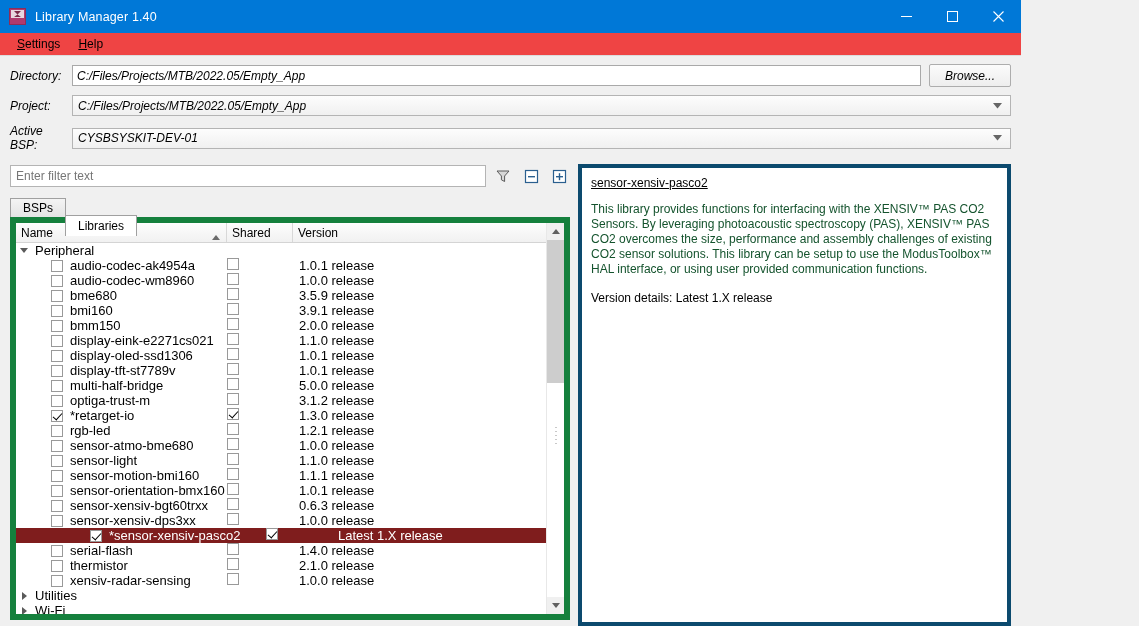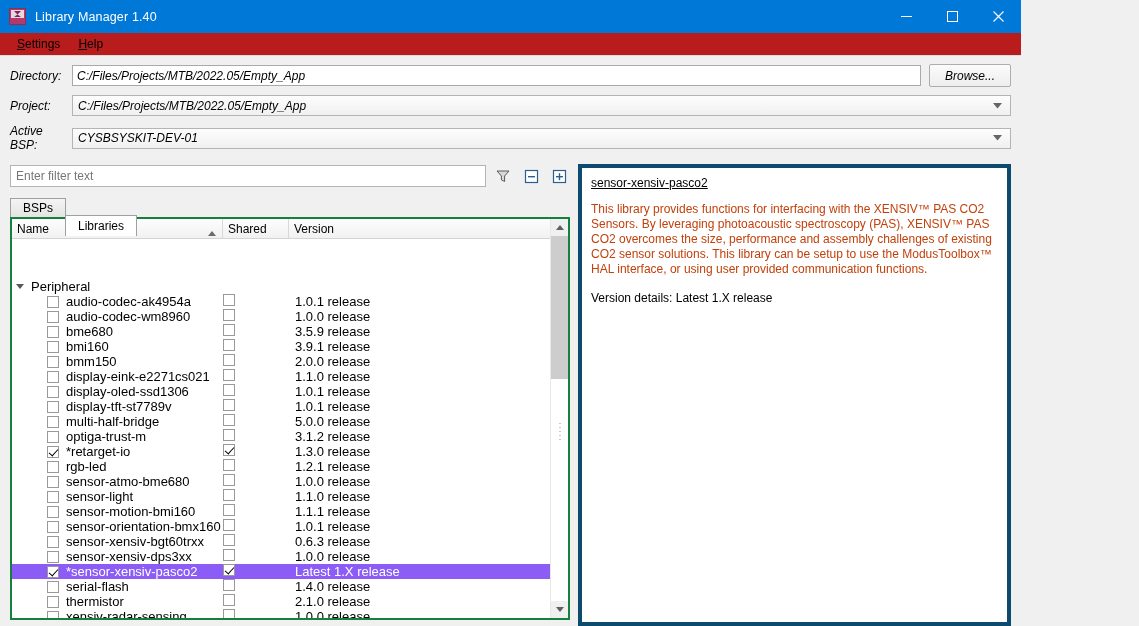--- a/index.html
+++ b/index.html
@@ -81,21 +81,21 @@
     display: flex;
     align-items: center;
     justify-content: center;
     color: #ffffff;
   }
   .win-btn svg { display: block; }
 
   
   .menubar {
     height: 22px;
-    background: #b91c1c;
+    background: #ef4444;
     display: flex;
     align-items: center;
     padding-left: 8px;
     border-bottom: 1px solid #dcdcdc;
     flex: 0 0 auto;
   }
   .menu-item {
     padding: 2px 9px;
     font-size: 12px;
     color: #000;
@@ -244,28 +244,27 @@
     line-height: 21px;
     border-color: #a0a0a0;
     position: relative;
     top: 19px;
     z-index: 3;
   }
 
   
   .tree-wrap {
     flex: 1 1 auto;
-    border: 2px solid #15803d;
+    border: 6px solid #15803d;
     background: #fff;
     display: flex;
     flex-direction: column;
     min-height: 0;
     position: relative;
     margin-top: 0px;
-    gap: 40px;
   }
   .tree-header {
     display: flex;
     height: 19px;
     background: linear-gradient(#fdfdfd,#f1f1f1);
     border-bottom: 1px solid #d4d4d4;
     flex: 0 0 auto;
     font-size: 12px;
   }
   .th {
@@ -291,21 +290,21 @@
     position: relative;
     background: #fff;
   }
   .row {
     display: flex;
     height: 15px;
     align-items: flex-start;
     font-size: 13px;
     line-height: 15px;
   }
-  .row.selected { background: #8b5cf6; color: #ffffff; }
+  .row.selected { background: #7f1d1d; color: #ffffff; padding-left: 39px; }
   .cell-name {
     width: 211px;
     display: flex;
     align-items: center;
     flex: 0 0 auto;
     overflow: hidden;
     white-space: nowrap;
   }
   .cell-shared {
     width: 66px;
@@ -411,21 +410,21 @@
   }
   .detail-title {
     font-size: 12px;
     text-decoration: underline;
     color: #000;
     margin-bottom: 12px;
   }
   .detail-desc {
     font-size: 12px;
     line-height: 15px;
-    color: #c2410c;
+    color: #14532d;
     margin-bottom: 14px;
   }
   .detail-version {
     font-size: 12px;
     color: #000;
   }
   .bottom-pad { height: 6px; flex: 0 0 auto; }
 </style>
 </head>
 <body>

